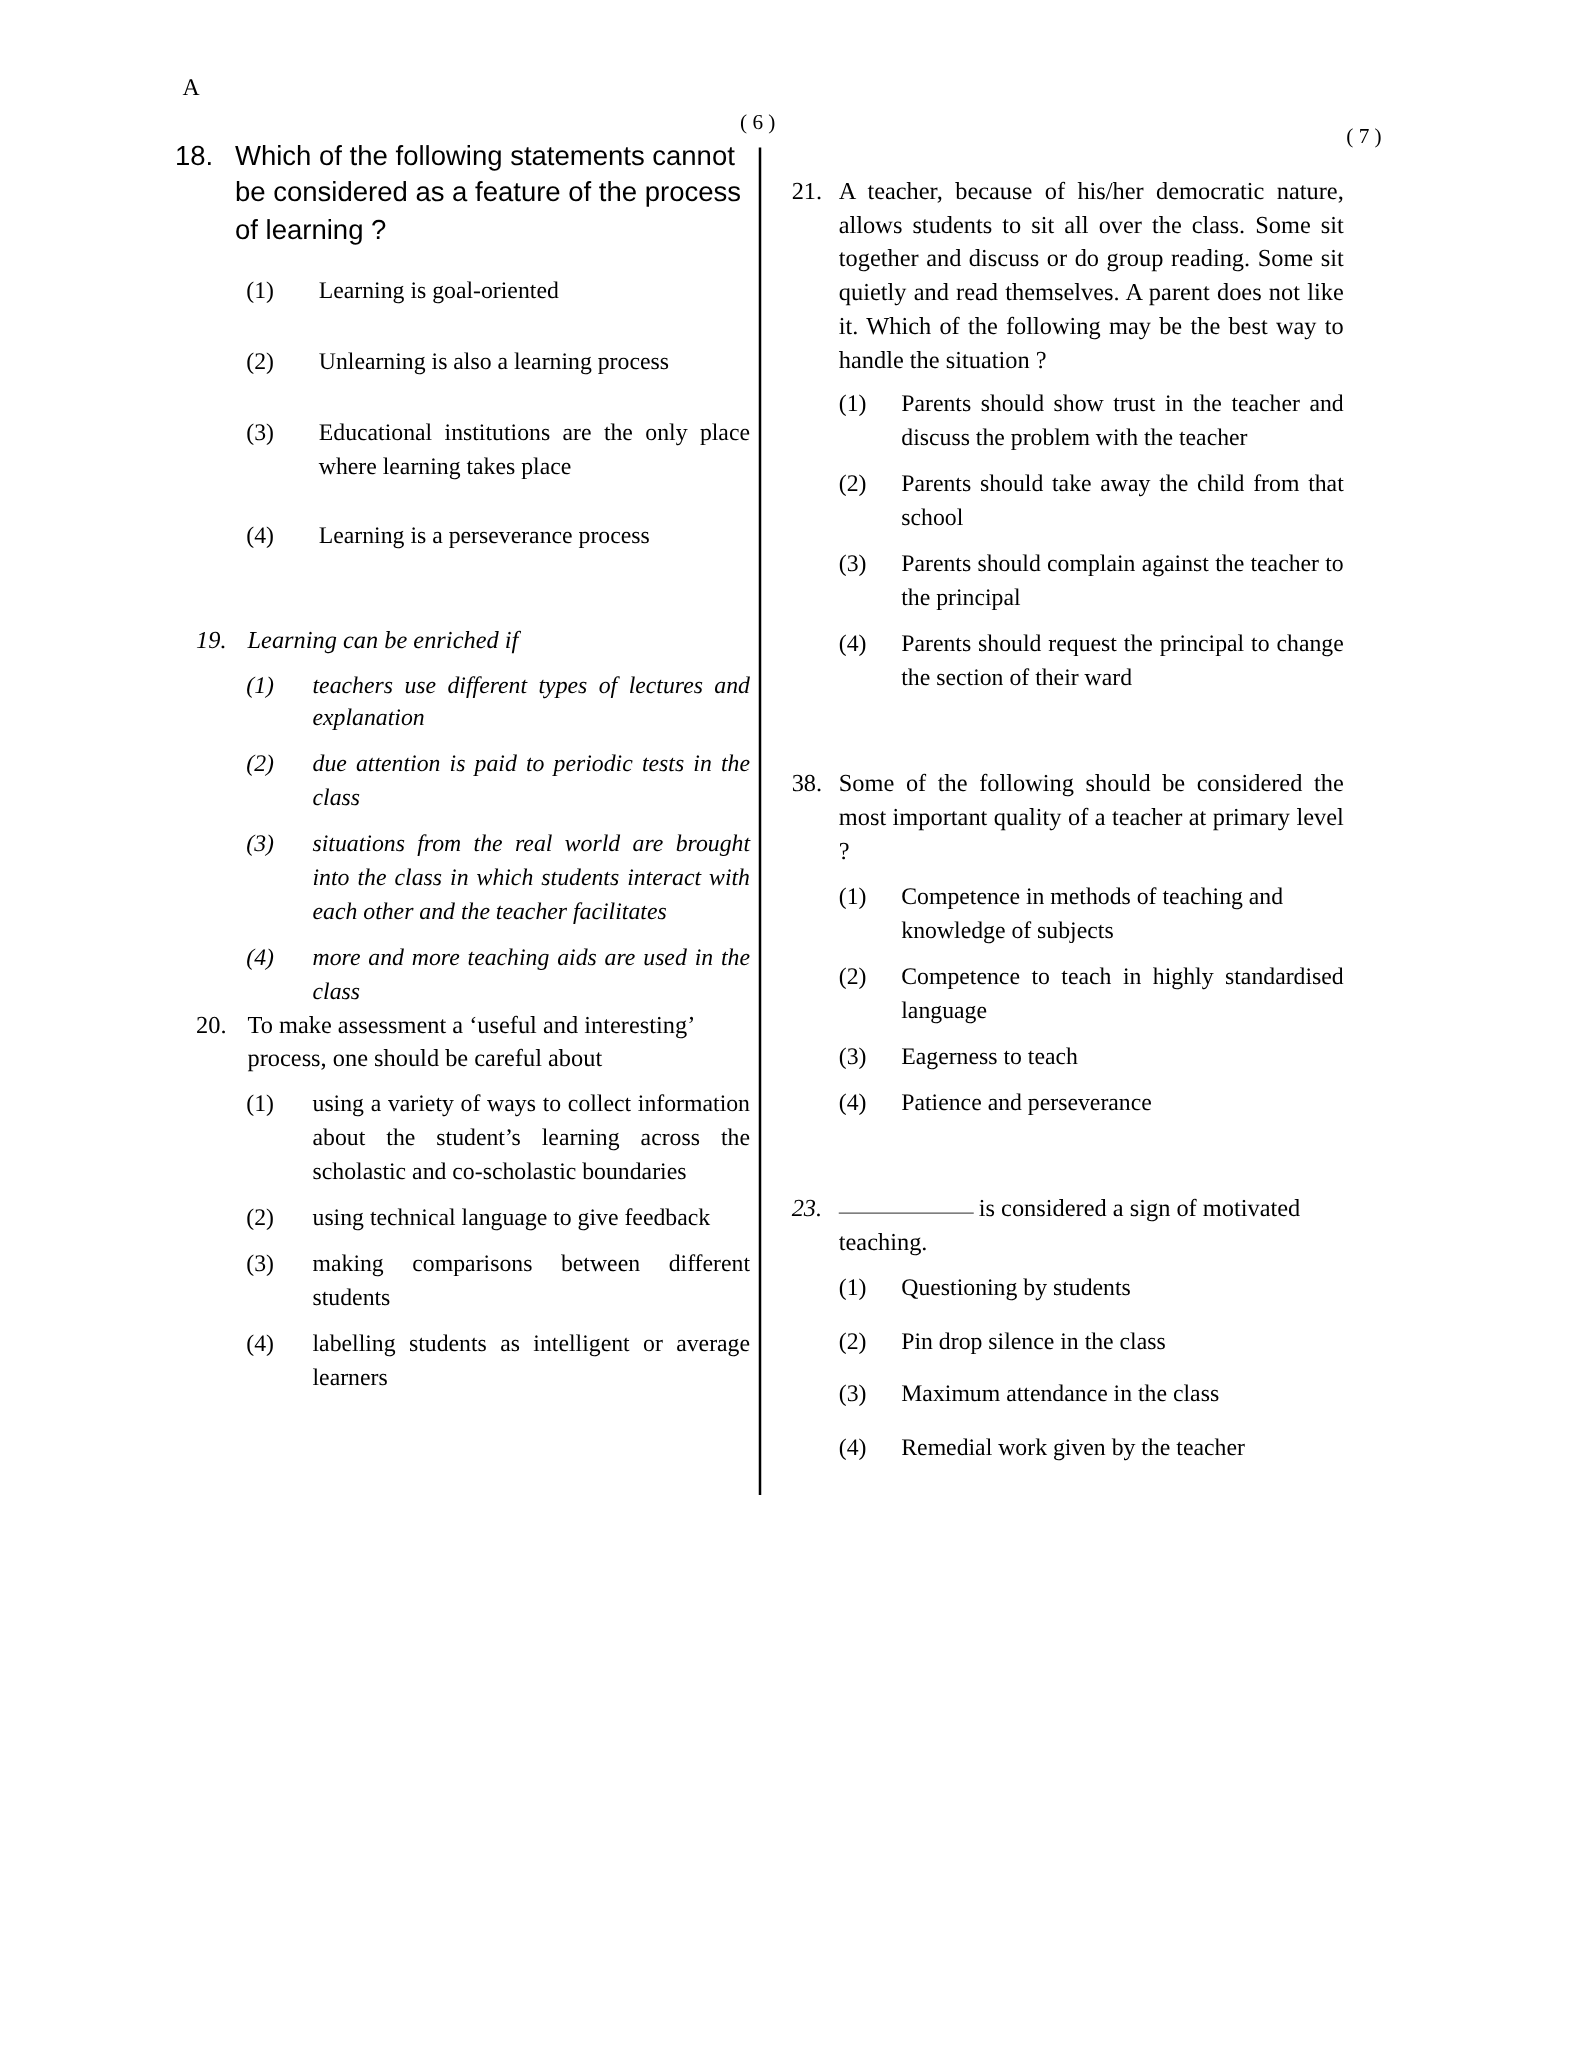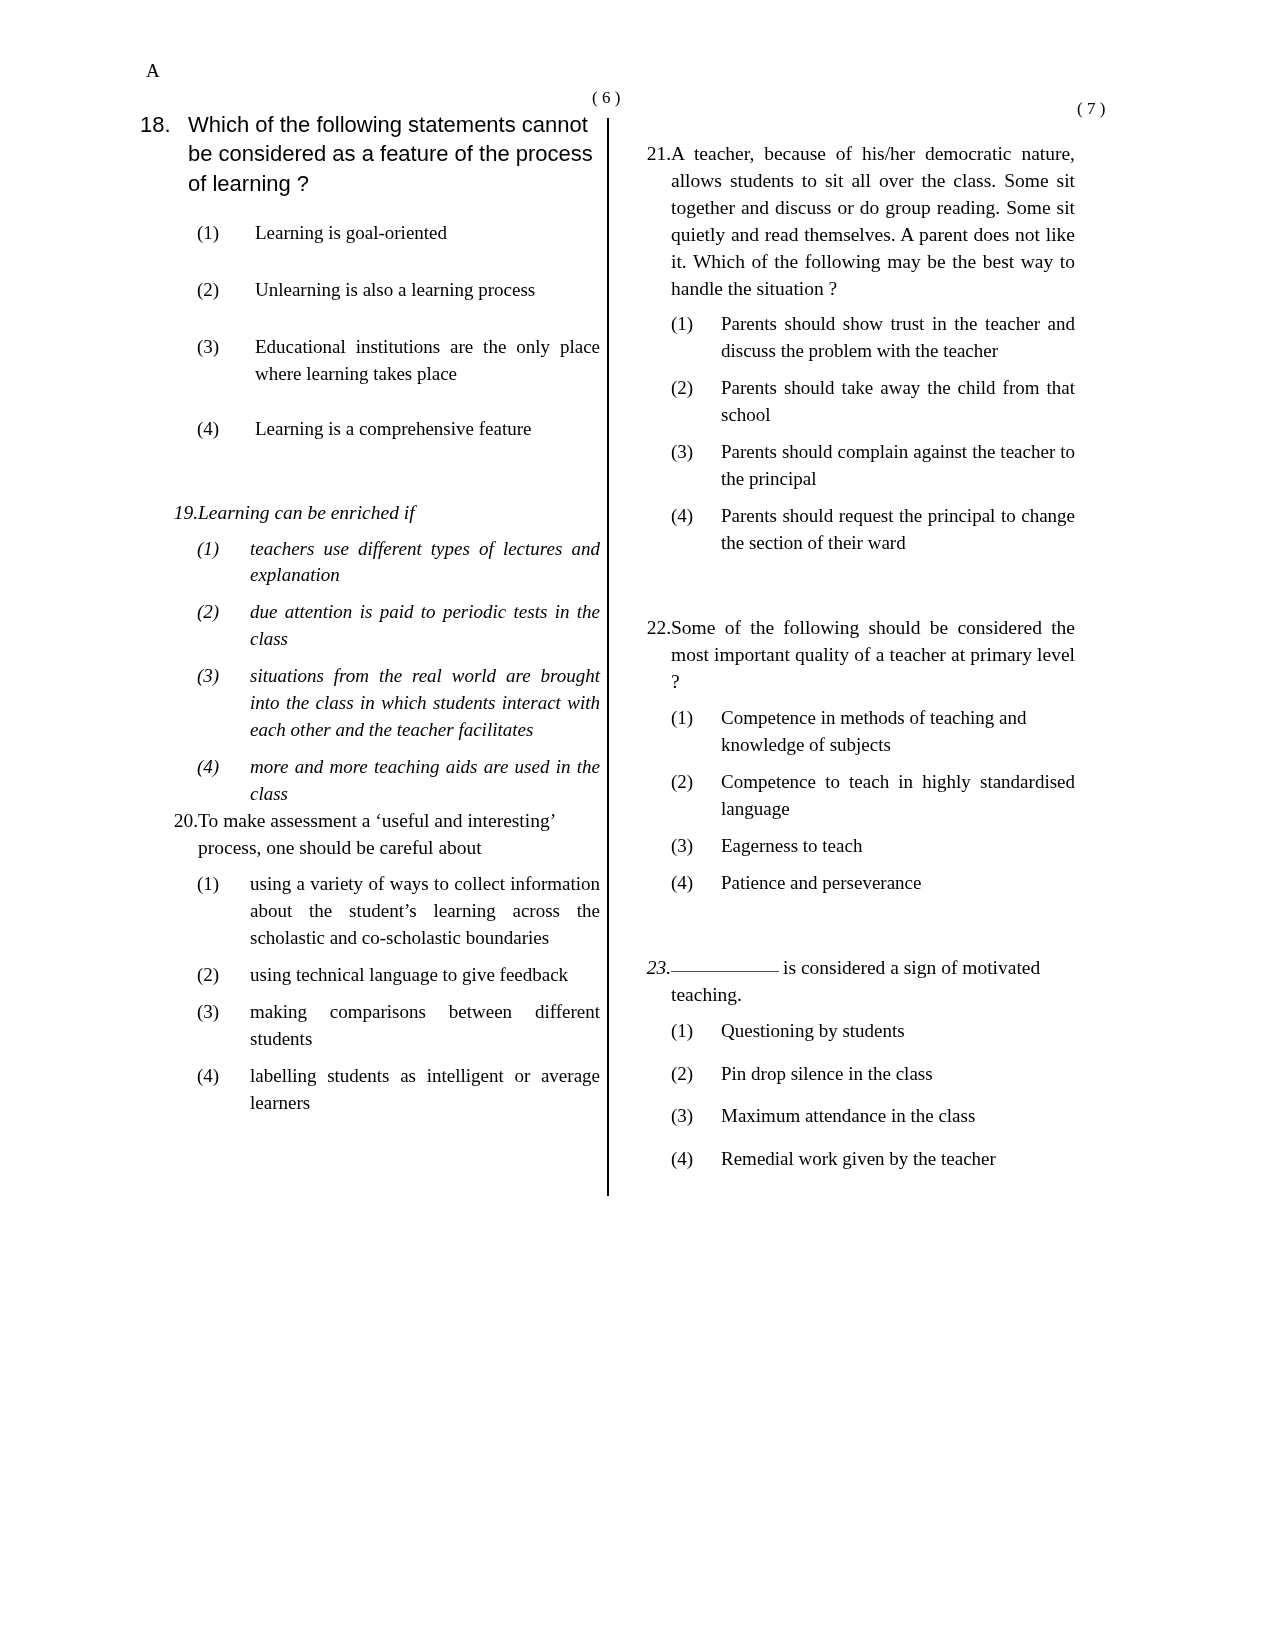--- a/index.html
+++ b/index.html
@@ -66,21 +66,21 @@
   .q {
     display: block;
     margin-bottom: 0;
   }
   .q-head {
     display: flex;
     align-items: flex-start;
   }
   .q-num {
     flex: 0 0 auto;
-    text-align: right;
+    text-align: center;
     font-size: 19.5px;
     line-height: 1.38;
   }
   .q-text {
     flex: 1 1 auto;
     font-size: 19.5px;
     line-height: 1.38;
     text-align: justify;
     text-justify: inter-word;
   }
@@ -148,21 +148,21 @@
         <div class="opt" style="margin-bottom:30px;">
           <div class="opt-num" style="width:58px; padding-left:57px;">(2)</div>
           <div class="opt-text nojust">Unlearning is also a learning process</div>
         </div>
         <div class="opt" style="margin-bottom:28px;">
           <div class="opt-num" style="width:58px; padding-left:57px;">(3)</div>
           <div class="opt-text">Educational institutions are the only place where learning takes place</div>
         </div>
         <div class="opt" style="margin-bottom:0;">
           <div class="opt-num" style="width:58px; padding-left:57px;">(4)</div>
-          <div class="opt-text nojust">Learning is a comprehensive feature</div>
+          <div class="opt-text nojust">Learning is a perseverance process</div>
         </div>
       </div>
     </div>
 
     <div class="q" style="margin-top:57px;font-style:italic;">
       <div class="q-head">
         <div class="q-num" style="width:58px;">19.</div>
         <div class="q-text nojust" style="text-align:left;">Learning can be enriched if</div>
       </div>
       <div class="opts" style="margin-top:9px;">
@@ -234,21 +234,21 @@
         </div>
         <div class="opt" style="margin-bottom:0;">
           <div class="opt-num" style="width:50px; padding-left:51px;">(4)</div>
           <div class="opt-text">Parents should request the principal to change the section of their ward</div>
         </div>
       </div>
     </div>
 
     <div class="q" style="margin-top:58px;">
       <div class="q-head">
-        <div class="q-num" style="width:51px;">22.</div>
+        <div class="q-num" style="width:51px;">38.</div>
         <div class="q-text">Some of the following should be considered the most important quality of a teacher at primary level ?</div>
       </div>
       <div class="opts" style="margin-top:9px;">
         <div class="opt" style="margin-bottom:10px;">
           <div class="opt-num" style="width:50px; padding-left:51px;">(1)</div>
           <div class="opt-text nojust">Competence in methods of teaching and knowledge of subjects</div>
         </div>
         <div class="opt" style="margin-bottom:10px;">
           <div class="opt-num" style="width:50px; padding-left:51px;">(2)</div>
           <div class="opt-text">Competence to teach in highly standardised language</div>

